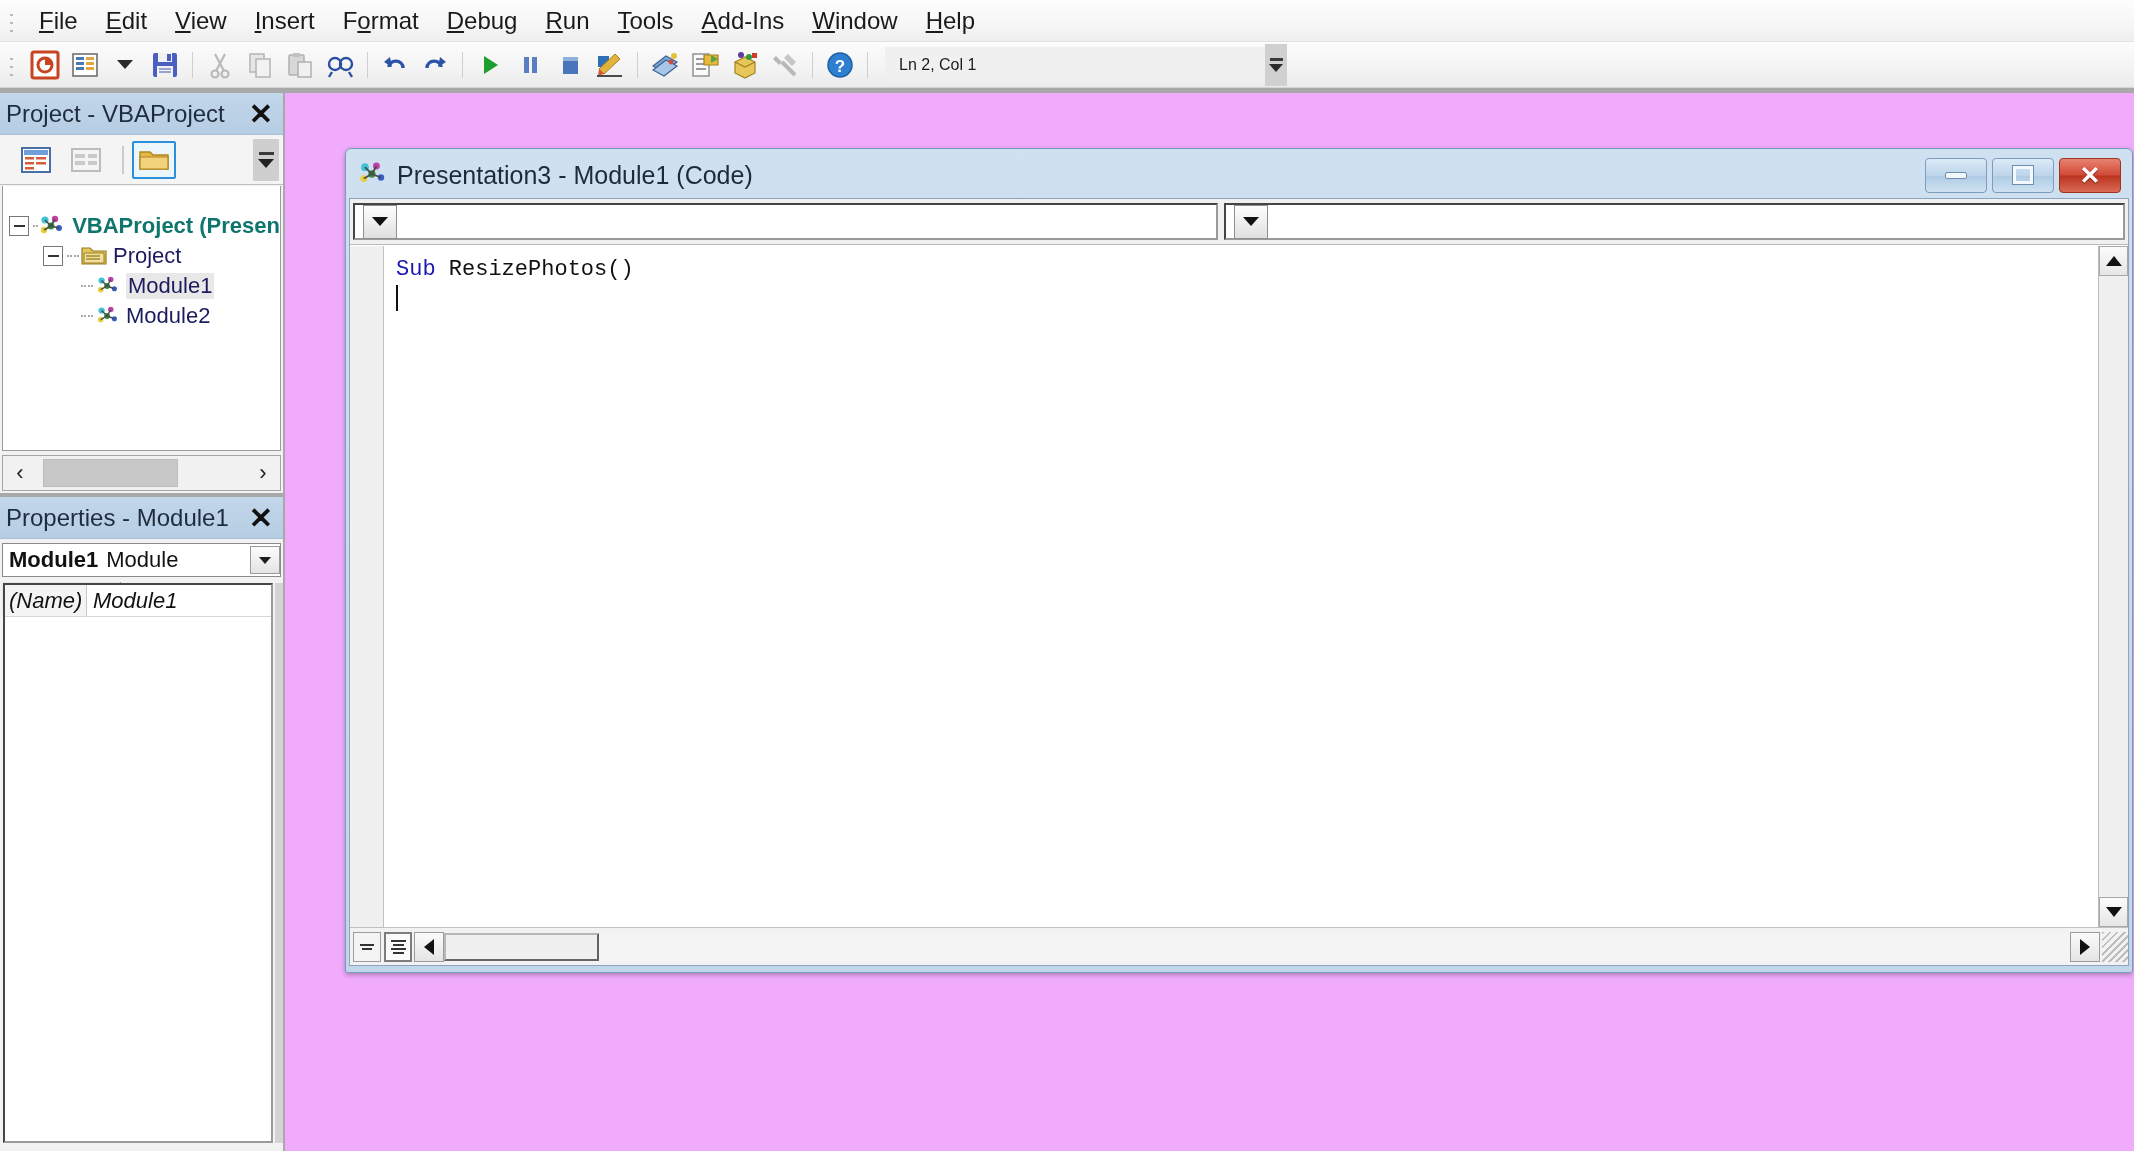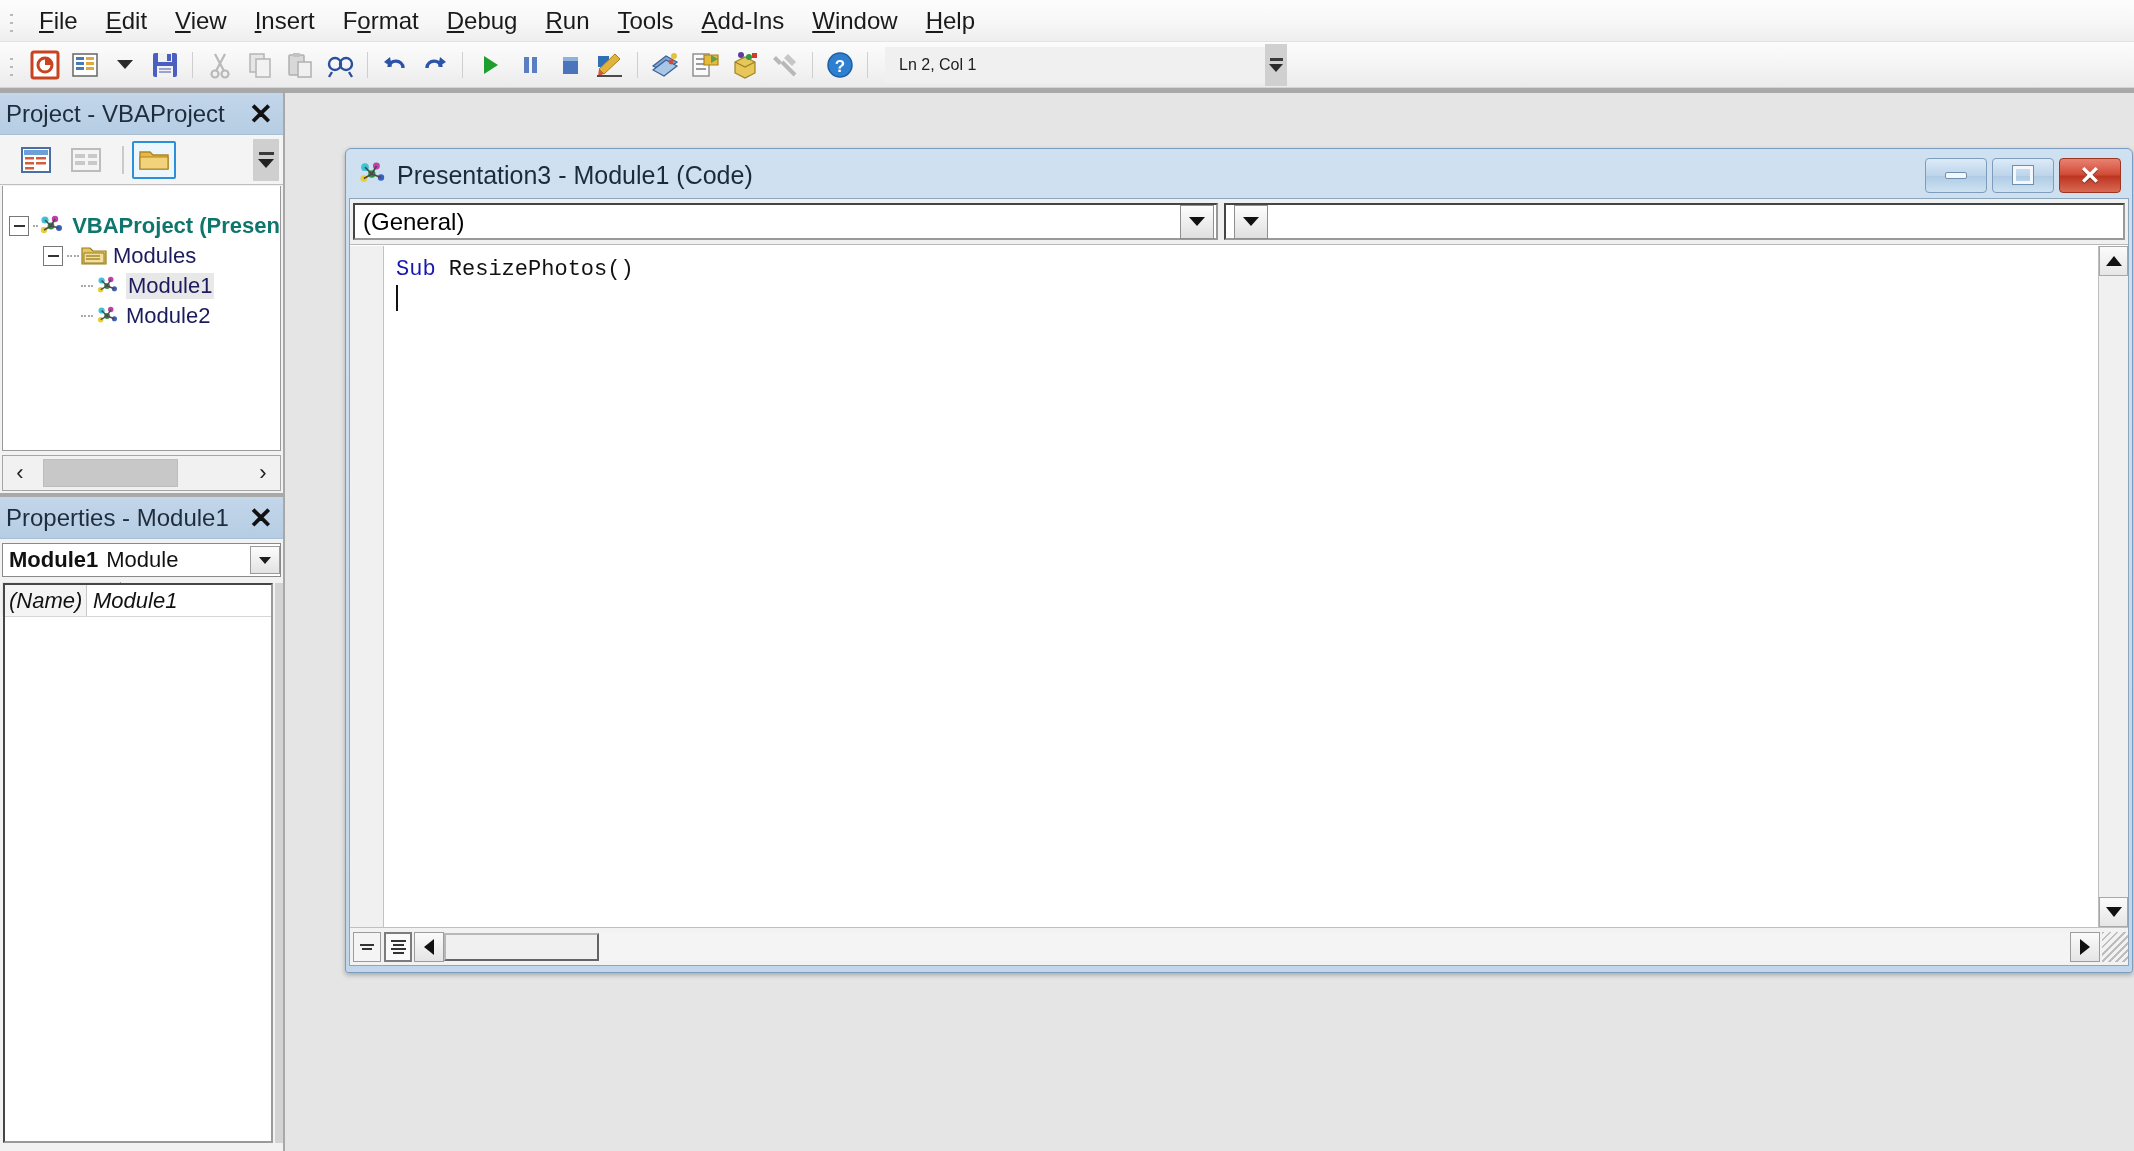--- a/index.html
+++ b/index.html
@@ -185,21 +185,21 @@
     width: 82px; padding-left: 4px; display: flex; align-items: center;
     background: #f4f4f4; border-right: 1px solid #c8c8c8;
   }
   .prop-val { padding-left: 6px; display: flex; align-items: center; }
   .prop-scroll {
     position: absolute; right: 0; top: 86px; bottom: 8px; width: 8px;
     background: #d3d3d3;
   }
 
   
-  .mdi { position: absolute; left: 285px; top: 93px; right: 0; bottom: 0; background: #e5e5e5; }
+  .mdi { position: absolute; left: 285px; top: 93px; right: 0; bottom: 0; background: #f0abfc; }
 
   .code-window {
     position: absolute; left: 60px; top: 55px;
     width: 1788px; height: 825px;
     background: linear-gradient(to bottom,#cfe0f0 0%, #c2d6ea 100%);
     border: 1px solid #7a9cc0;
     border-radius: 6px 6px 3px 3px;
     box-shadow: 0 2px 5px rgba(0,0,0,0.28);
     padding: 3px;
   }
@@ -542,21 +542,21 @@
         </span>
       <span class="dotline"></span>
       <span style="margin-right:6px;display:inline-flex">
         <svg width="26" height="22" viewBox="0 0 26 22">
           <path d="M1 3 L9 3 L12 6 L25 6 L25 19 L1 19 Z" fill="#e4c75e" stroke="#9b7d22" stroke-width="1.2"></path>
           <path d="M3 8 L23 8 L23 18 L3 18 Z" fill="#f0e0a0" stroke="#9b7d22" stroke-width="1"></path>
           <rect x="5" y="10" width="14" height="2" fill="#b8a04a"></rect>
           <rect x="5" y="13" width="14" height="2" fill="#b8a04a"></rect>
         </svg>
       </span>
-      <span class="tree-label">Modules</span>
+      <span class="tree-label">Project</span>
     </div>
 
     <div class="tree-row lvl2">
       <span class="dotline"></span>
       <span style="margin-right:5px;display:inline-flex">
         <svg width="26" height="22" viewBox="0 0 28 24">
           <circle cx="7" cy="6" r="3.4" fill="#3fc3d4"></circle>
           <circle cx="17" cy="5" r="3" fill="#c13fa8"></circle>
           <circle cx="13" cy="12" r="3.2" fill="#2f8f3f"></circle>
           <circle cx="6" cy="16" r="3" fill="#e8cf3a"></circle>
@@ -643,21 +643,20 @@
           </div>
         <div class="cw-btn close">
           <span class="close-glyph">✕</span>
         </div>
       </div>
     </div>
 
     <div class="cw-body">
       <div class="cw-dropdowns">
         <div class="dd left">
-          <span class="ddtext">(General)</span>
           <span class="dd-arrow">
               <span class="tri"></span>
             </span>
         </div>
         <div class="dd right">
           <span class="dd-arrow">
               <span class="tri"></span>
             </span>
         </div>
       </div>

